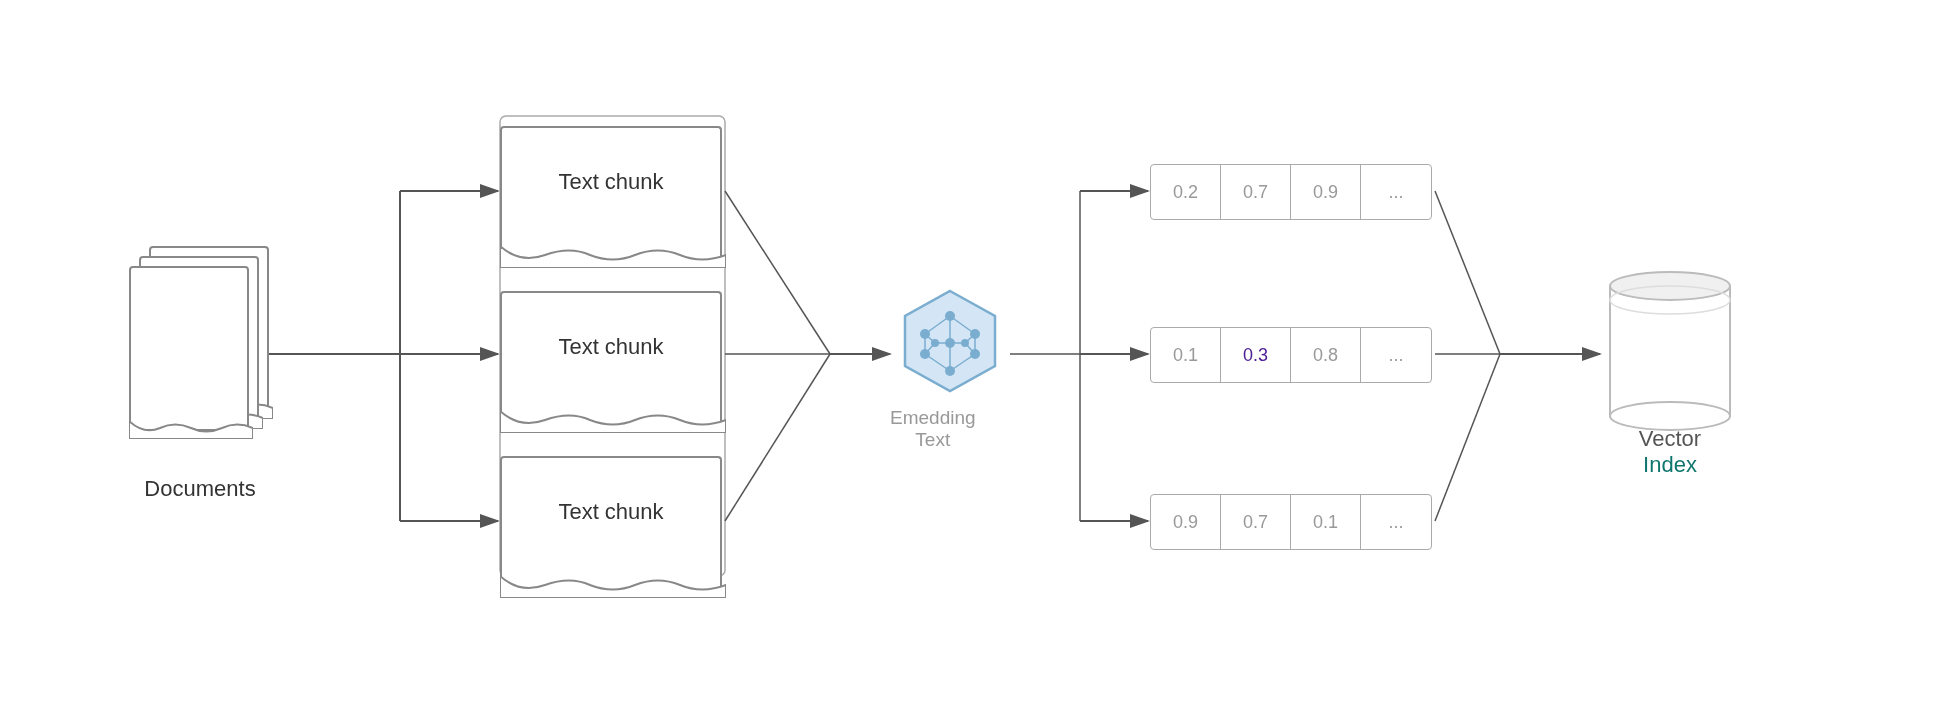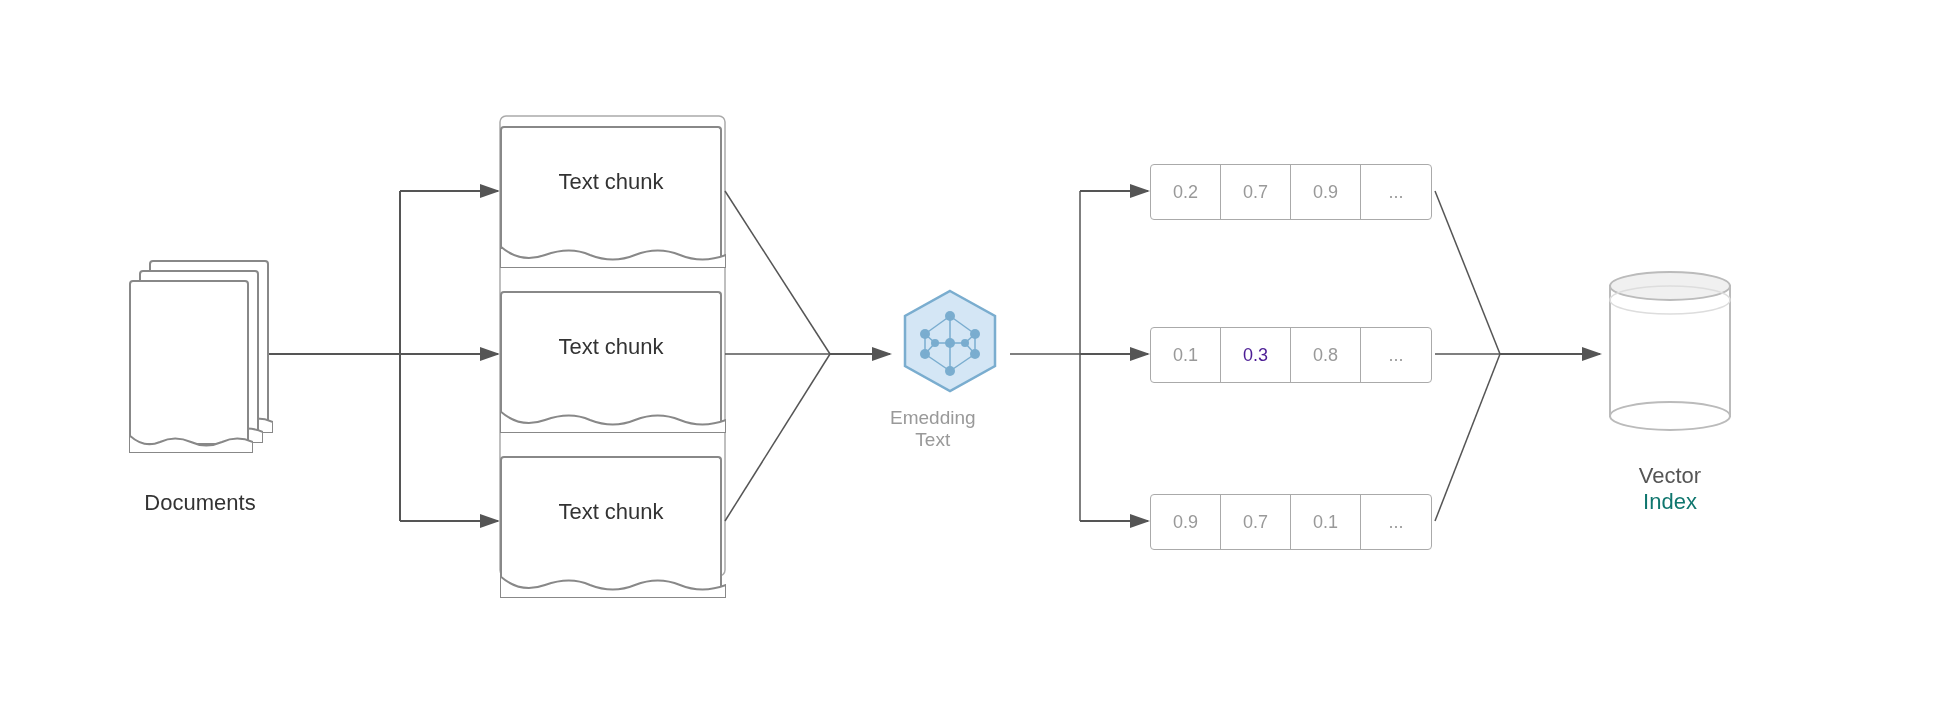--- a/index.html
+++ b/index.html
@@ -69,21 +69,21 @@
     <line x1="1010" y1="175" x2="1078" y2="175" stroke="#555" stroke-width="2" marker-end="url(#arrowhead)"></line>
     <line x1="1010" y1="338" x2="1078" y2="338" stroke="#555" stroke-width="2" marker-end="url(#arrowhead)"></line>
     <line x1="1010" y1="505" x2="1078" y2="505" stroke="#555" stroke-width="2" marker-end="url(#arrowhead)"></line>
 
     <line x1="1365" y1="175" x2="1430" y2="338" stroke="#555" stroke-width="1.5"></line>
     <line x1="1365" y1="338" x2="1430" y2="338" stroke="#555" stroke-width="1.5"></line>
     <line x1="1365" y1="505" x2="1430" y2="338" stroke="#555" stroke-width="1.5"></line>
     <line x1="1430" y1="338" x2="1530" y2="338" stroke="#555" stroke-width="2" marker-end="url(#arrowhead)"></line>
   </svg>
 
-  <div style="position:absolute; left:30px; top:244px; width:200px; display:flex; flex-direction:column; align-items:center;">
+  <div style="position:absolute; left:30px; top:230px; width:200px; display:flex; flex-direction:column; align-items:center;">
     <div style="position:relative; width:150px; height:200px;">
 
       <div style="position:absolute; top:0; left:24px; width:120px; height:165px; background:#fff; border:2px solid #888; border-radius:4px 4px 0 0; z-index:1;">
         <svg viewBox="0 0 124 18" style="position:absolute;bottom:-10px;left:-2px;width:124px;">
           <path d="M0,0 Q15,14 31,7 Q46,0 62,7 Q77,14 93,7 Q108,0 124,7 L124,18 L0,18 Z" fill="#fff" stroke="#888" stroke-width="2"></path>
         </svg>
       </div>
 
       <div style="position:absolute; top:10px; left:14px; width:120px; height:165px; background:#fff; border:2px solid #888; border-radius:4px 4px 0 0; z-index:2;">
         <svg viewBox="0 0 124 18" style="position:absolute;bottom:-10px;left:-2px;width:124px;">
@@ -195,21 +195,21 @@
       <span>0.7</span>
     </div>
     <div style="width:70px;height:54px;border-right:1.5px solid #aaa;display:flex;align-items:center;justify-content:center;font-size:18px;color:#999;">
       <span>0.1</span>
     </div>
     <div style="width:70px;height:54px;display:flex;align-items:center;justify-content:center;font-size:18px;color:#999;">
       <span>...</span>
     </div>
   </div>
 
-  <div style="position:absolute; left:1530px; top:240px; display:flex; flex-direction:column; align-items:center;gap:37px;">
+  <div style="position:absolute; left:1530px; top:240px; display:flex; flex-direction:column; align-items:center;">
     <svg width="140" height="180" viewBox="0 0 140 180">
 
       <rect x="10" y="30" width="120" height="130" rx="0" ry="0" fill="#fff" stroke="#bbb" stroke-width="2"></rect>
 
       <ellipse cx="70" cy="160" rx="60" ry="14" fill="#fff" stroke="#bbb" stroke-width="2"></ellipse>
 
       <ellipse cx="70" cy="30" rx="60" ry="14" fill="#f0f0f0" stroke="#bbb" stroke-width="2"></ellipse>
 
       <ellipse cx="70" cy="44" rx="60" ry="14" fill="none" stroke="#ddd" stroke-width="1.5"></ellipse>
     </svg>

